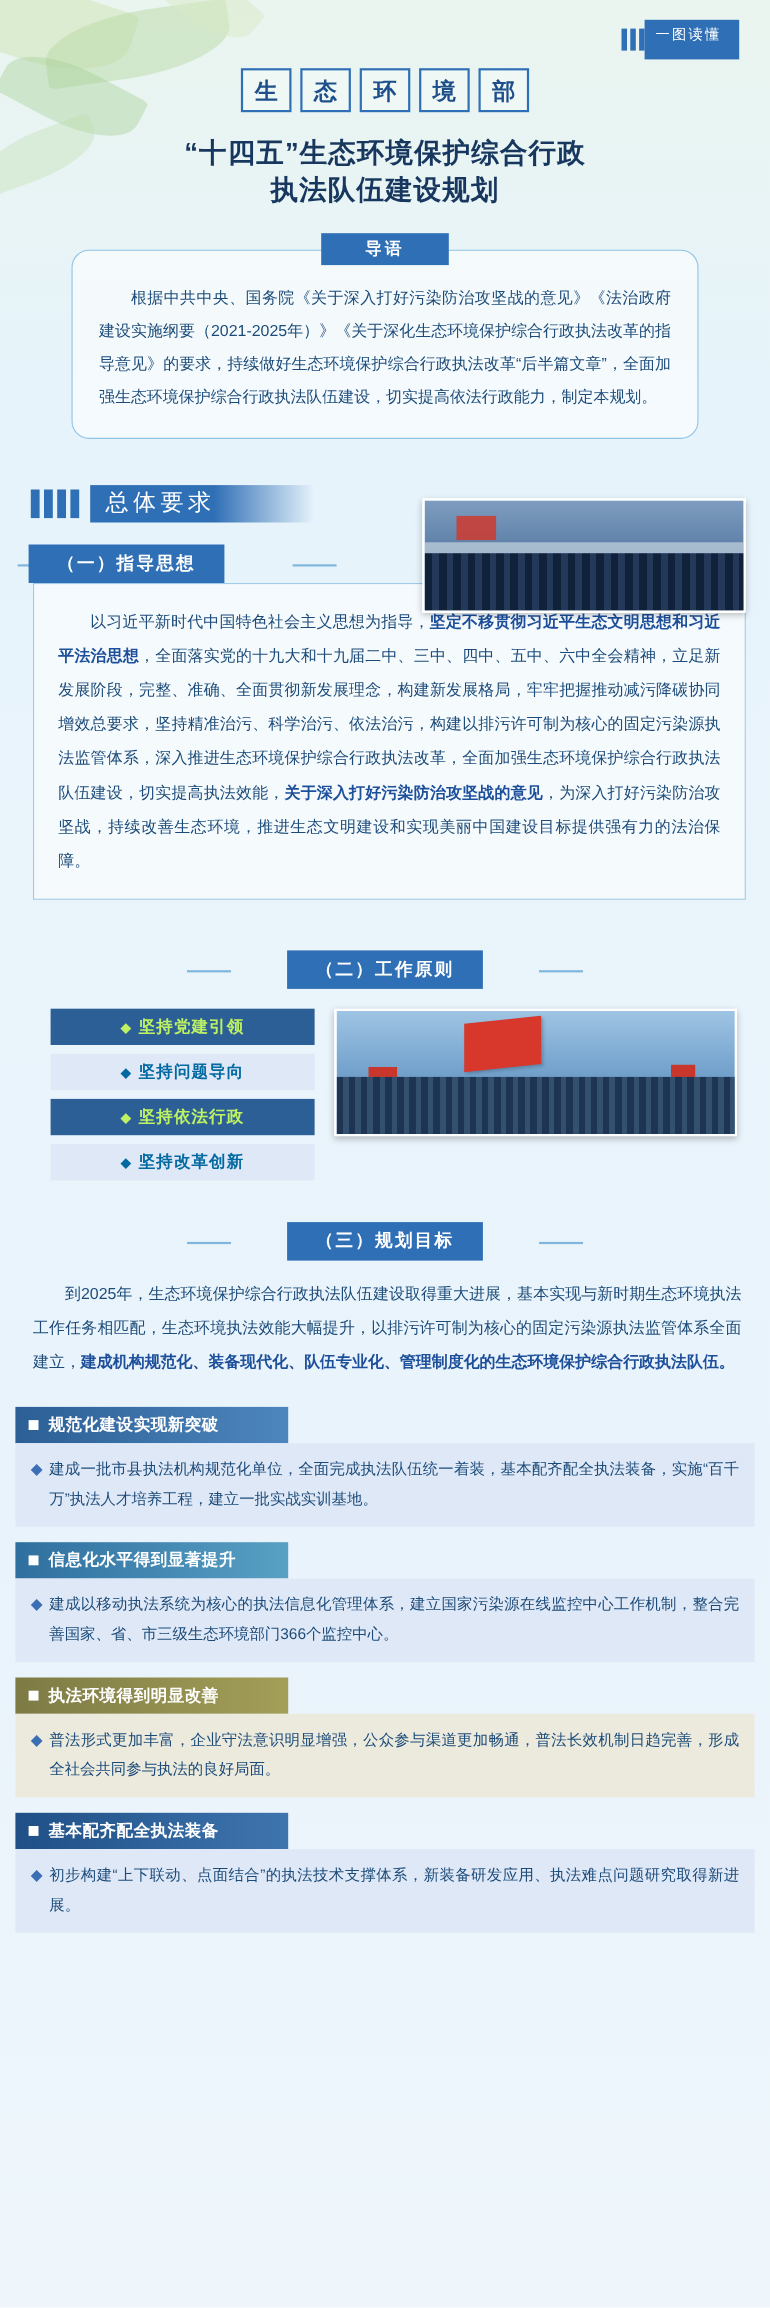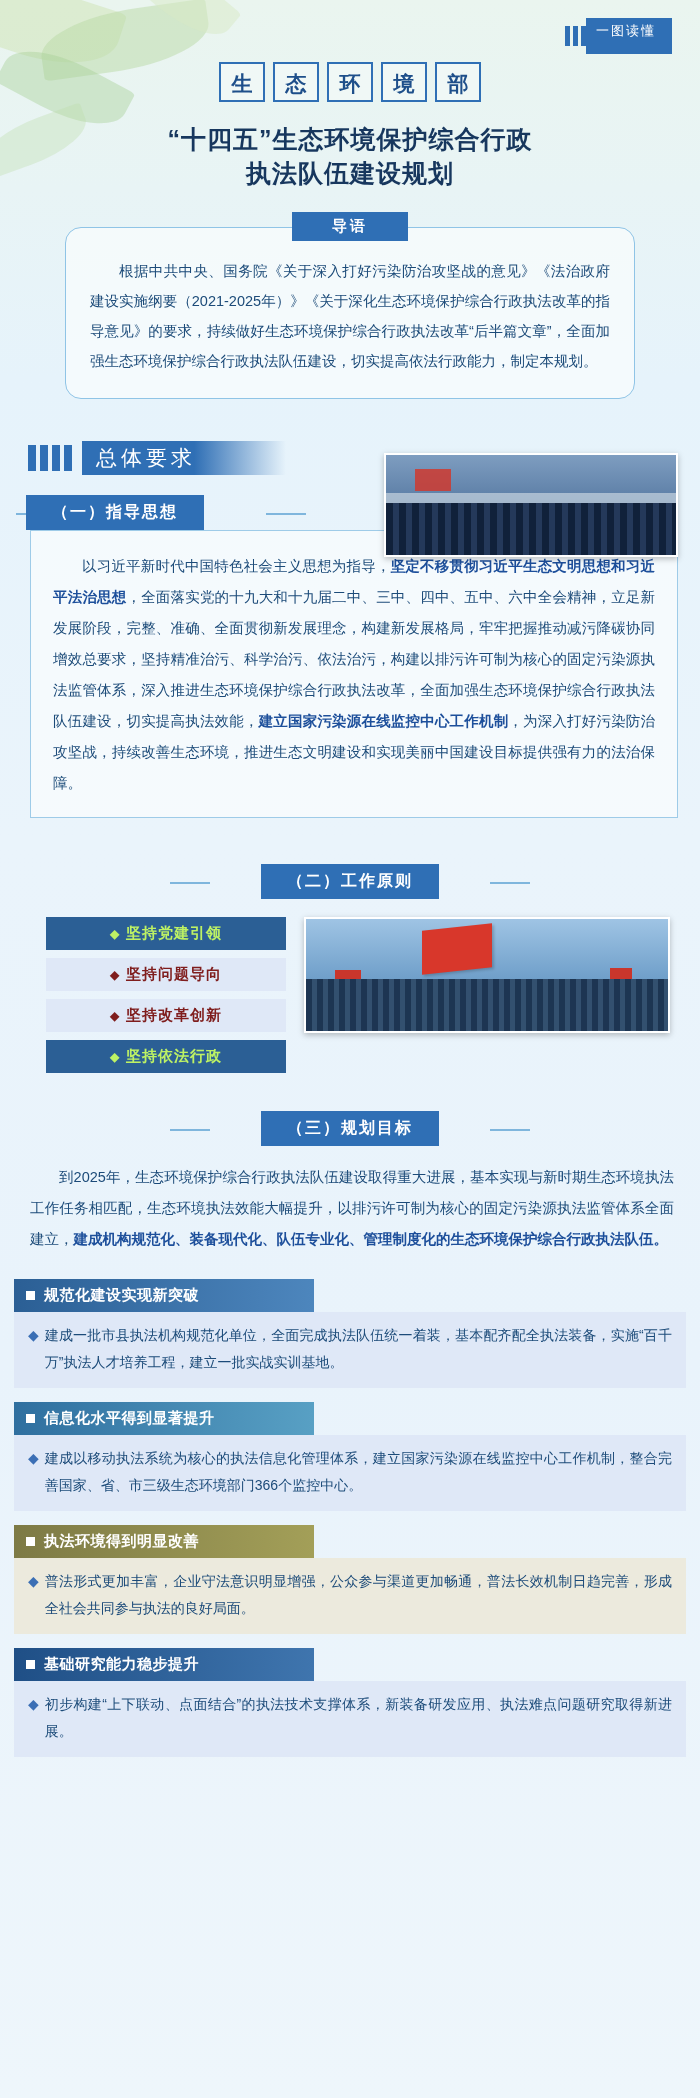--- a/index.html
+++ b/index.html
@@ -206,21 +206,21 @@
   .principle-list { width: 240px; }
   .principle {
     margin-bottom: 8px;
     padding: 7px 0;
     text-align: center;
     font-size: 15px;
     font-weight: bold;
     letter-spacing: 1px;
   }
   .principle.dark { background: #2b5f95; color: #bef264; }
-  .principle.light { background: #dfe8f7; color: #7f1d1d; }
+  .principle.light { background: #dfe8f7; color: #0369a1; }
   .principle .dia { margin-right: 6px; font-size: 12px; }
 
   .principle-photo {
     flex: 1;
     height: 116px;
     border: 2px solid #fff;
     box-shadow: 0 2px 6px rgba(0,0,0,.25);
     position: relative;
     overflow: hidden;
     background: linear-gradient(180deg,#9fc4e4 0%, #6e9ec9 55%, #2c4f74 100%);
@@ -254,21 +254,21 @@
   
   .cards { margin: 24px 14px 0 14px; }
   .card { margin-bottom: 14px; }
   .card-title {
     display: flex;
     align-items: center;
     color: #fff;
     font-size: 15px;
     font-weight: bold;
     padding: 7px 12px;
-    width: 300px;
+    width: 248px;
     letter-spacing: .5px;
   }
   .card-title .sq {
     width: 9px; height: 9px; background: #fff; margin-right: 9px; display: inline-block;
   }
   .card-body {
     background: #dfe8f7;
     padding: 10px 14px 12px 14px;
     font-size: 14px;
     line-height: 27px;
@@ -346,37 +346,37 @@
       </div>
     </div>
 
     <div class="guide-photo">
       <div class="photo-band"></div>
       <div class="photo-flag"></div>
       <div class="photo-people"></div>
     </div>
 
     <div class="guide-box">
-      <span>以习近平新时代中国特色社会主义思想为指导，</span><b>坚定不移贯彻习近平生态文明思想和习近平法治思想</b><span>，全面落实党的十九大和十九届二中、三中、四中、五中、六中全会精神，立足新发展阶段，完整、准确、全面贯彻新发展理念，构建新发展格局，牢牢把握推动减污降碳协同增效总要求，坚持精准治污、科学治污、依法治污，构建以排污许可制为核心的固定污染源执法监管体系，深入推进生态环境保护综合行政执法改革，全面加强生态环境保护综合行政执法队伍建设，切实提高执法效能，</span><b>建立国家污染源在线监控中心工作机制</b><span>，为深入打好污染防治攻坚战，持续改善生态环境，推进生态文明建设和实现美丽中国建设目标提供强有力的法治保障。</span>
+      <span>以习近平新时代中国特色社会主义思想为指导，</span><b>坚定不移贯彻习近平生态文明思想和习近平法治思想</b><span>，全面落实党的十九大和十九届二中、三中、四中、五中、六中全会精神，立足新发展阶段，完整、准确、全面贯彻新发展理念，构建新发展格局，牢牢把握推动减污降碳协同增效总要求，坚持精准治污、科学治污、依法治污，构建以排污许可制为核心的固定污染源执法监管体系，深入推进生态环境保护综合行政执法改革，全面加强生态环境保护综合行政执法队伍建设，切实提高执法效能，</span><b>关于深入打好污染防治攻坚战的意见</b><span>，为深入打好污染防治攻坚战，持续改善生态环境，推进生态文明建设和实现美丽中国建设目标提供强有力的法治保障。</span>
     </div>
   </div>
 
   <div style="margin-top:46px;">
     <div class="ribbon" style="width:340px;">
       <span class="line-l"></span>
       <span class="inner">（二）工作原则</span>
       <span class="line-r"></span>
     </div>
 
     <div class="principles-wrap">
       <div class="principle-list">
         <div class="principle dark"><span class="dia">◆</span><span>坚持党建引领</span></div>
         <div class="principle light"><span class="dia">◆</span><span>坚持问题导向</span></div>
+        <div class="principle dark"><span class="dia">◆</span><span>坚持依法行政</span></div>
         <div class="principle light"><span class="dia">◆</span><span>坚持改革创新</span></div>
-        <div class="principle dark"><span class="dia">◆</span><span>坚持依法行政</span></div>
       </div>
       <div class="principle-photo">
         <div class="pp-flagbig"></div>
         <div class="pp-flagsmall"></div>
         <div class="pp-flagsmall2"></div>
         <div class="pp-crowd"></div>
       </div>
     </div>
   </div>
 
@@ -418,21 +418,21 @@
           <span>执法环境得到明显改善</span>
         </div>
       <div class="card-body">
           <span class="dia">◆</span>
           <span>普法形式更加丰富，企业守法意识明显增强，公众参与渠道更加畅通，普法长效机制日趋完善，形成全社会共同参与执法的良好局面。</span>
         </div>
     </div>
     <div class="card c4">
       <div class="card-title">
           <span class="sq"></span>
-          <span>基础研究能力稳步提升</span>
+          <span>基本配齐配全执法装备</span>
         </div>
       <div class="card-body">
           <span class="dia">◆</span>
           <span>初步构建“上下联动、点面结合”的执法技术支撑体系，新装备研发应用、执法难点问题研究取得新进展。</span>
         </div>
     </div>
   </div>
 
   <div class="spacer-bottom"></div>
 </div>

